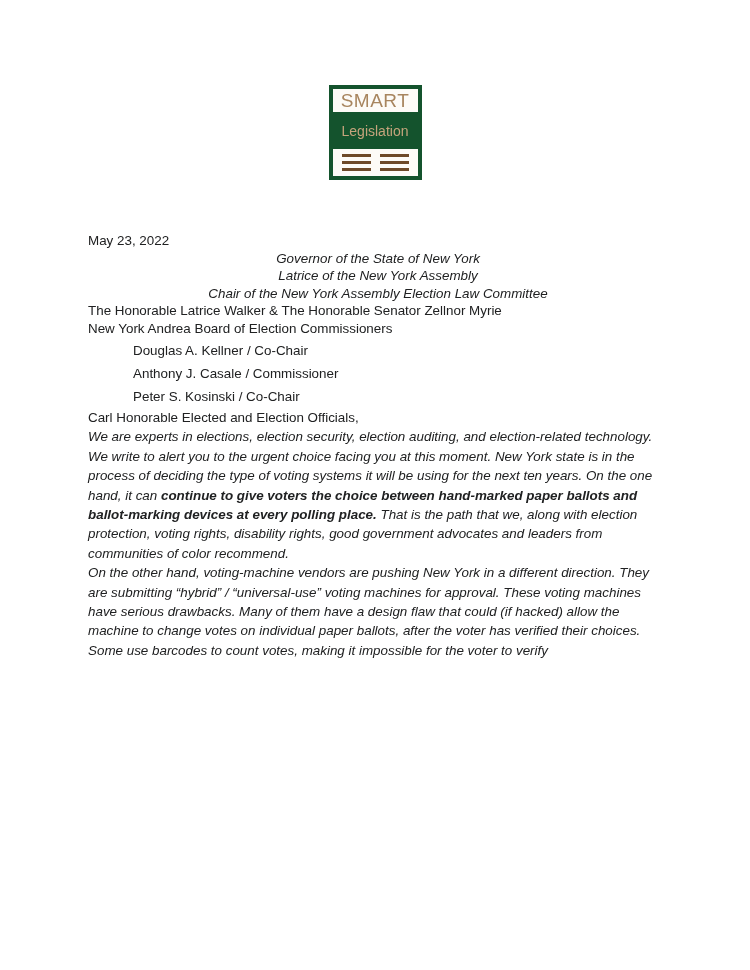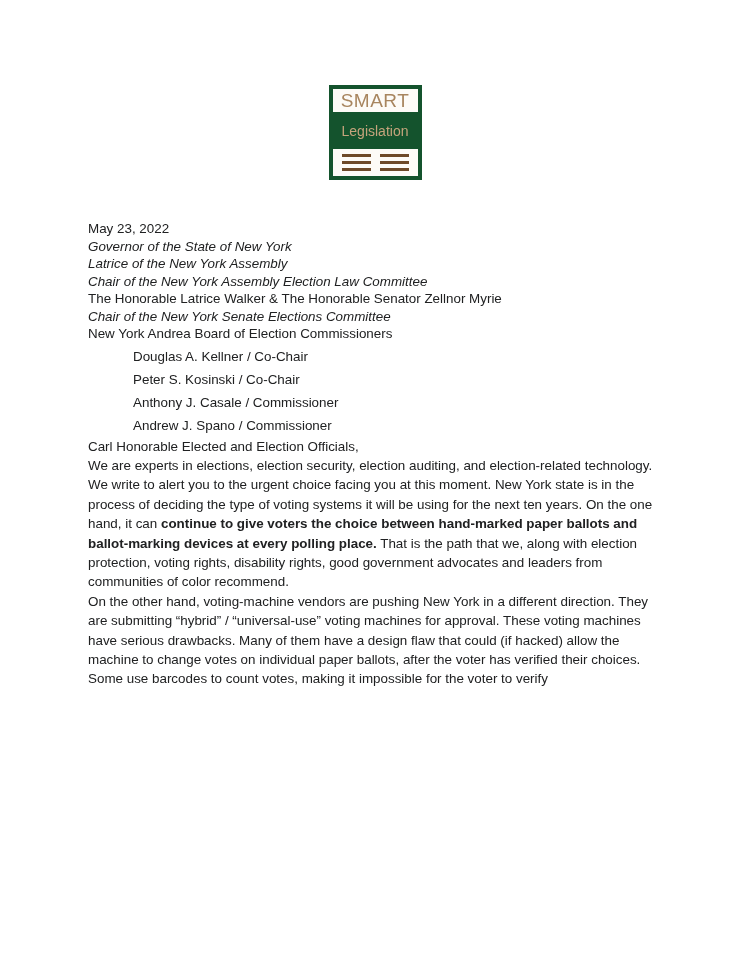--- a/index.html
+++ b/index.html
@@ -70,41 +70,42 @@
   }
   .bar {
     width: 29px;
     height: 3px;
     background: #6e4a29;
   }
 
   
   .content {
     width: 580px;
-    margin: 40px 0 0 88px;
+    margin: 52px 0 0 88px;
     font-size: 13.4px;
   }
   .content p { margin: 0; }
   .addr-area { line-height: 17.5px; }
   .date-line { margin-bottom: 21px; }
   .blk { margin-bottom: 15px; }
   .line { display: block; }
-  .italic { font-style: italic; }
+  .italic { font-style: italic; text-align: center; }
   .board-list {
     line-height: 23px;
     margin: 2px 0 0 45px;
   }
   .salutation {
     margin-top: 38px;
     line-height: 19.4px;
   }
   .body-p {
     margin-top: 15px;
     line-height: 19.4px;
     white-space: pre-wrap;
+    font-style: italic;
   }
   .body-p strong { font-weight: bold; }
 </style>
 </head>
 <body>
 
 <div class="page">
 
   <div class="logo">
     <div class="logo-smart">
@@ -134,29 +135,27 @@
         <span class="line italic">Governor of the State of New York</span>
       </p>
 
       <p class="blk">
         <span class="line italic">Latrice of the New York Assembly</span>
       </p>
 
       <p class="blk">
         <span class="line italic">Chair of the New York Assembly Election Law Committee</span>
         <span class="line">The Honorable Latrice Walker &amp; The Honorable Senator Zellnor Myrie</span>
-        <span class="line italic">Chair of the New York Senate Elections Committee</span>
       </p>
 
       <p>New York Andrea Board of Election Commissioners</p>
       <div class="board-list">
         <span class="line">Douglas A. Kellner / Co-Chair</span>
+        <span class="line">Anthony J. Casale / Commissioner</span>
         <span class="line">Peter S. Kosinski / Co-Chair</span>
-        <span class="line">Anthony J. Casale / Commissioner</span>
-        <span class="line">Andrew J. Spano / Commissioner</span>
       </div>
     </div>
 
     <p class="salutation">Carl Honorable Elected and Election Officials,</p>
 
     <p class="body-p"><span>We are experts in elections, election security, election auditing, and election-related technology.  We write to alert you to the urgent choice facing you at this moment. New York state is in the process of deciding the type of voting systems it will be using for the next ten years. On the one hand, it can </span><strong>continue to give voters the choice between hand-marked paper ballots and ballot-marking devices at every polling place.</strong><span> That is the path that we, along with election protection, voting rights, disability rights, good government advocates and leaders from communities of color recommend.</span></p>
 
     <p class="body-p">On the other hand, voting-machine vendors are pushing New York in a different direction. They are submitting “hybrid” / “universal-use” voting machines for approval. These voting machines have serious drawbacks. Many of them have a design flaw that could (if hacked) allow the machine to change votes on individual paper ballots, after the voter has verified their choices. Some use barcodes to count votes, making it impossible for the voter to verify</p>
 
   </div>

